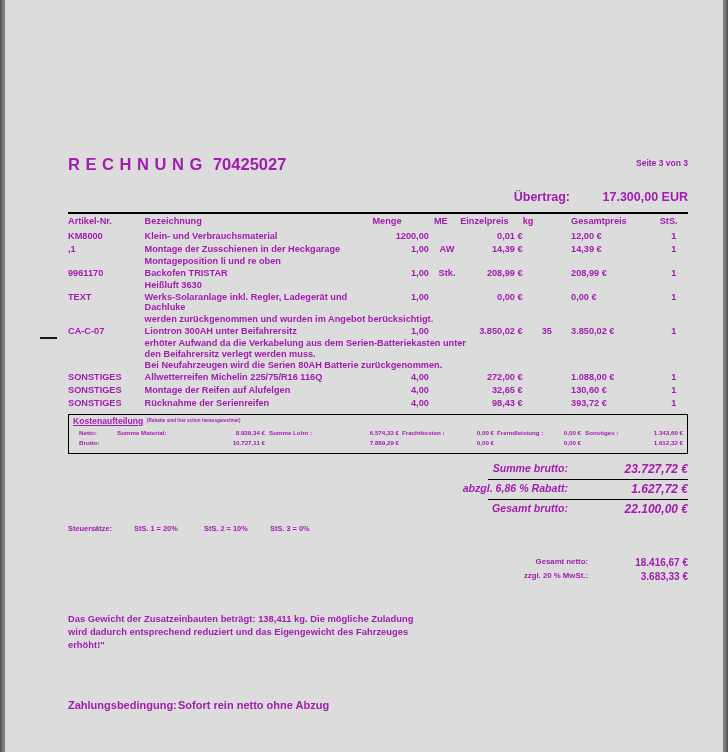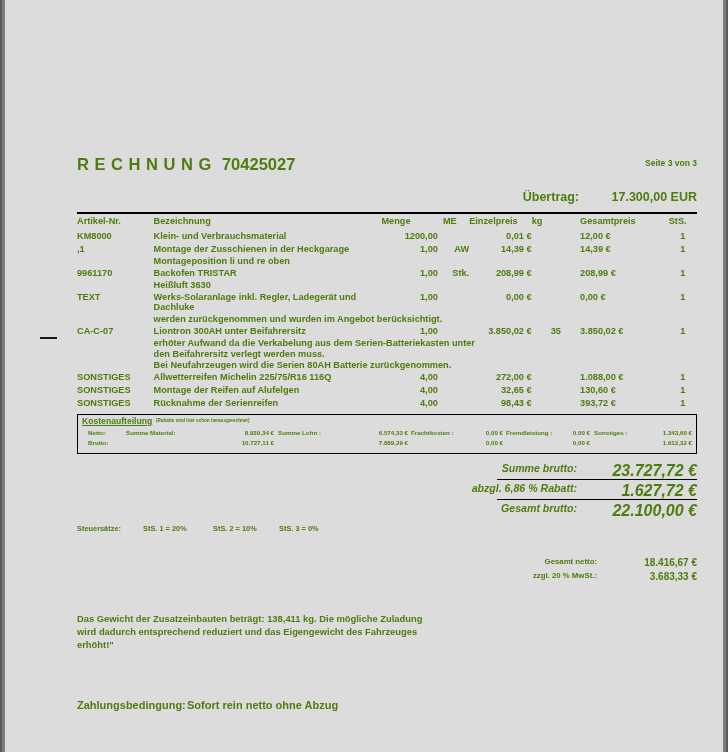--- a/index.html
+++ b/index.html
@@ -45,24 +45,24 @@
     left: 35px;
     top: 337px;
     width: 17px;
     height: 2px;
     background: #1a1a1a;
   }
 
   
   .sheet {
     position: absolute;
-    left: 72px;
+    left: 63px;
     top: 0;
     width: 620px;
-    color: #4d7c0f;
+    color: #a21caf;
   }
 
   
   .hdr-row {
     position: relative;
     margin-top: 155px;
     height: 22px;
   }
   .doc-title {
     position: absolute;
@@ -125,21 +125,21 @@
   }
   table.items td {
     padding: 1.5px 0;
     vertical-align: top;
     font-size: 9.2px;
     font-weight: bold;
   }
   .c-art  { width: 76px; }
   .c-desc { width: 226px; }
   .c-menge{ width: 56px;  text-align: right; }
-  .c-me   { width: 26px;  text-align: right; padding-left: 5px !important; }
+  .c-me   { width: 26px;  text-align: center; padding-left: 5px !important; }
   .c-ep   { width: 62px;  text-align: right; }
   .c-kg   { width: 48px;  text-align: center; }
   .c-gp   { width: 88px;  text-align: left; }
   .c-sts  { width: 28px;  text-align: center; }
 
   th.c-me   { text-align: left; }
   th.c-ep   { text-align: left; padding-left: 4px; }
   th.c-kg   { text-align: left; padding-left: 6px;}
   th.c-gp   { text-align: right; }
   th.c-sts  { text-align: center; font-size: 8.6px; }
@@ -207,21 +207,21 @@
   .trow .lbl {
     position: absolute;
     right: 120px;
     font-size: 10.6px;
     font-weight: bold;
     white-space: nowrap;
   }
   .trow .val {
     position: absolute;
     right: 0;
-    font-size: 16px;
+    font-size: 12px;
     font-weight: bold;
   }
   .tline {
     position: absolute;
     right: 0;
     width: 200px;
     border-top: 1.1px solid #000;
   }
 
   .steuer {

